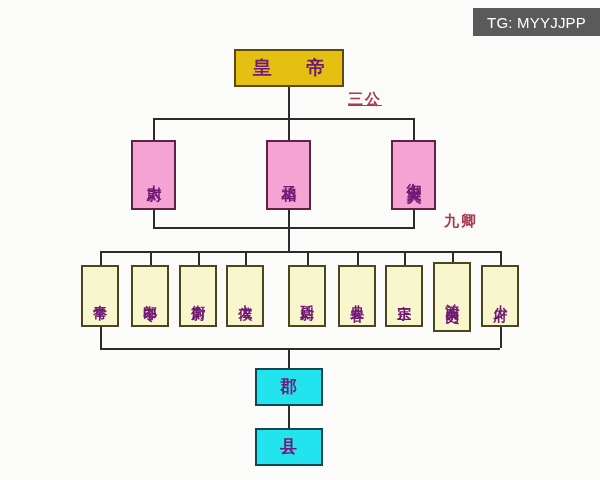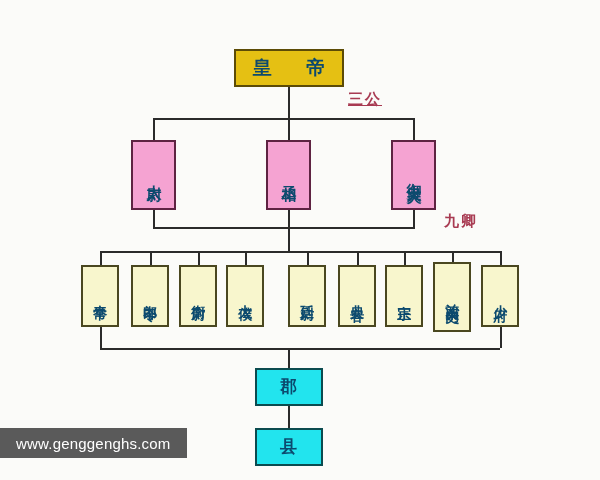--- a/index.html
+++ b/index.html
@@ -55,21 +55,21 @@
   
   .node {
     position: absolute;
     box-sizing: border-box;
     display: flex;
     align-items: center;
     justify-content: center;
     border: 2px solid #6d28d9;
     font-family: "DejaVu Sans", "Liberation Sans", sans-serif;
     font-weight: 700;
-    color: #0c4a6e;
+    color: #701a75;
     line-height: 1.12;
     text-align: center;
   }
   
   .node.vert {
     writing-mode: vertical-rl;
     text-orientation: upright;
     letter-spacing: 2px;
   }
 
@@ -106,22 +106,22 @@
     letter-spacing: 2px;
     font-family: "DejaVu Sans", "Liberation Sans", sans-serif;
     white-space: nowrap;
   }
 </style>
 </head>
 <body>
 
 <div id="canvas">
 
+  <div class="wm" id="wm-top">TG: MYYJJPP</div>
 
-  <div class="wm" id="wm-bottom">www.genggenghs.com</div>
 
   <div class="node emperor vert-none" style="left:234px; top:49px; width:110px; height:38px;">皇 帝</div>
 
   <div class="ln v" style="left:288px; top:87px; height:31px;"></div>
 
   <div class="grp-label" style="left:348px; top:90px;text-decoration:underline;">三公</div>
 
   <div class="ln h" style="left:153px; top:118px; width:262px;"></div>
 
   <div class="ln v" style="left:153px; top:118px; height:22px;"></div>

